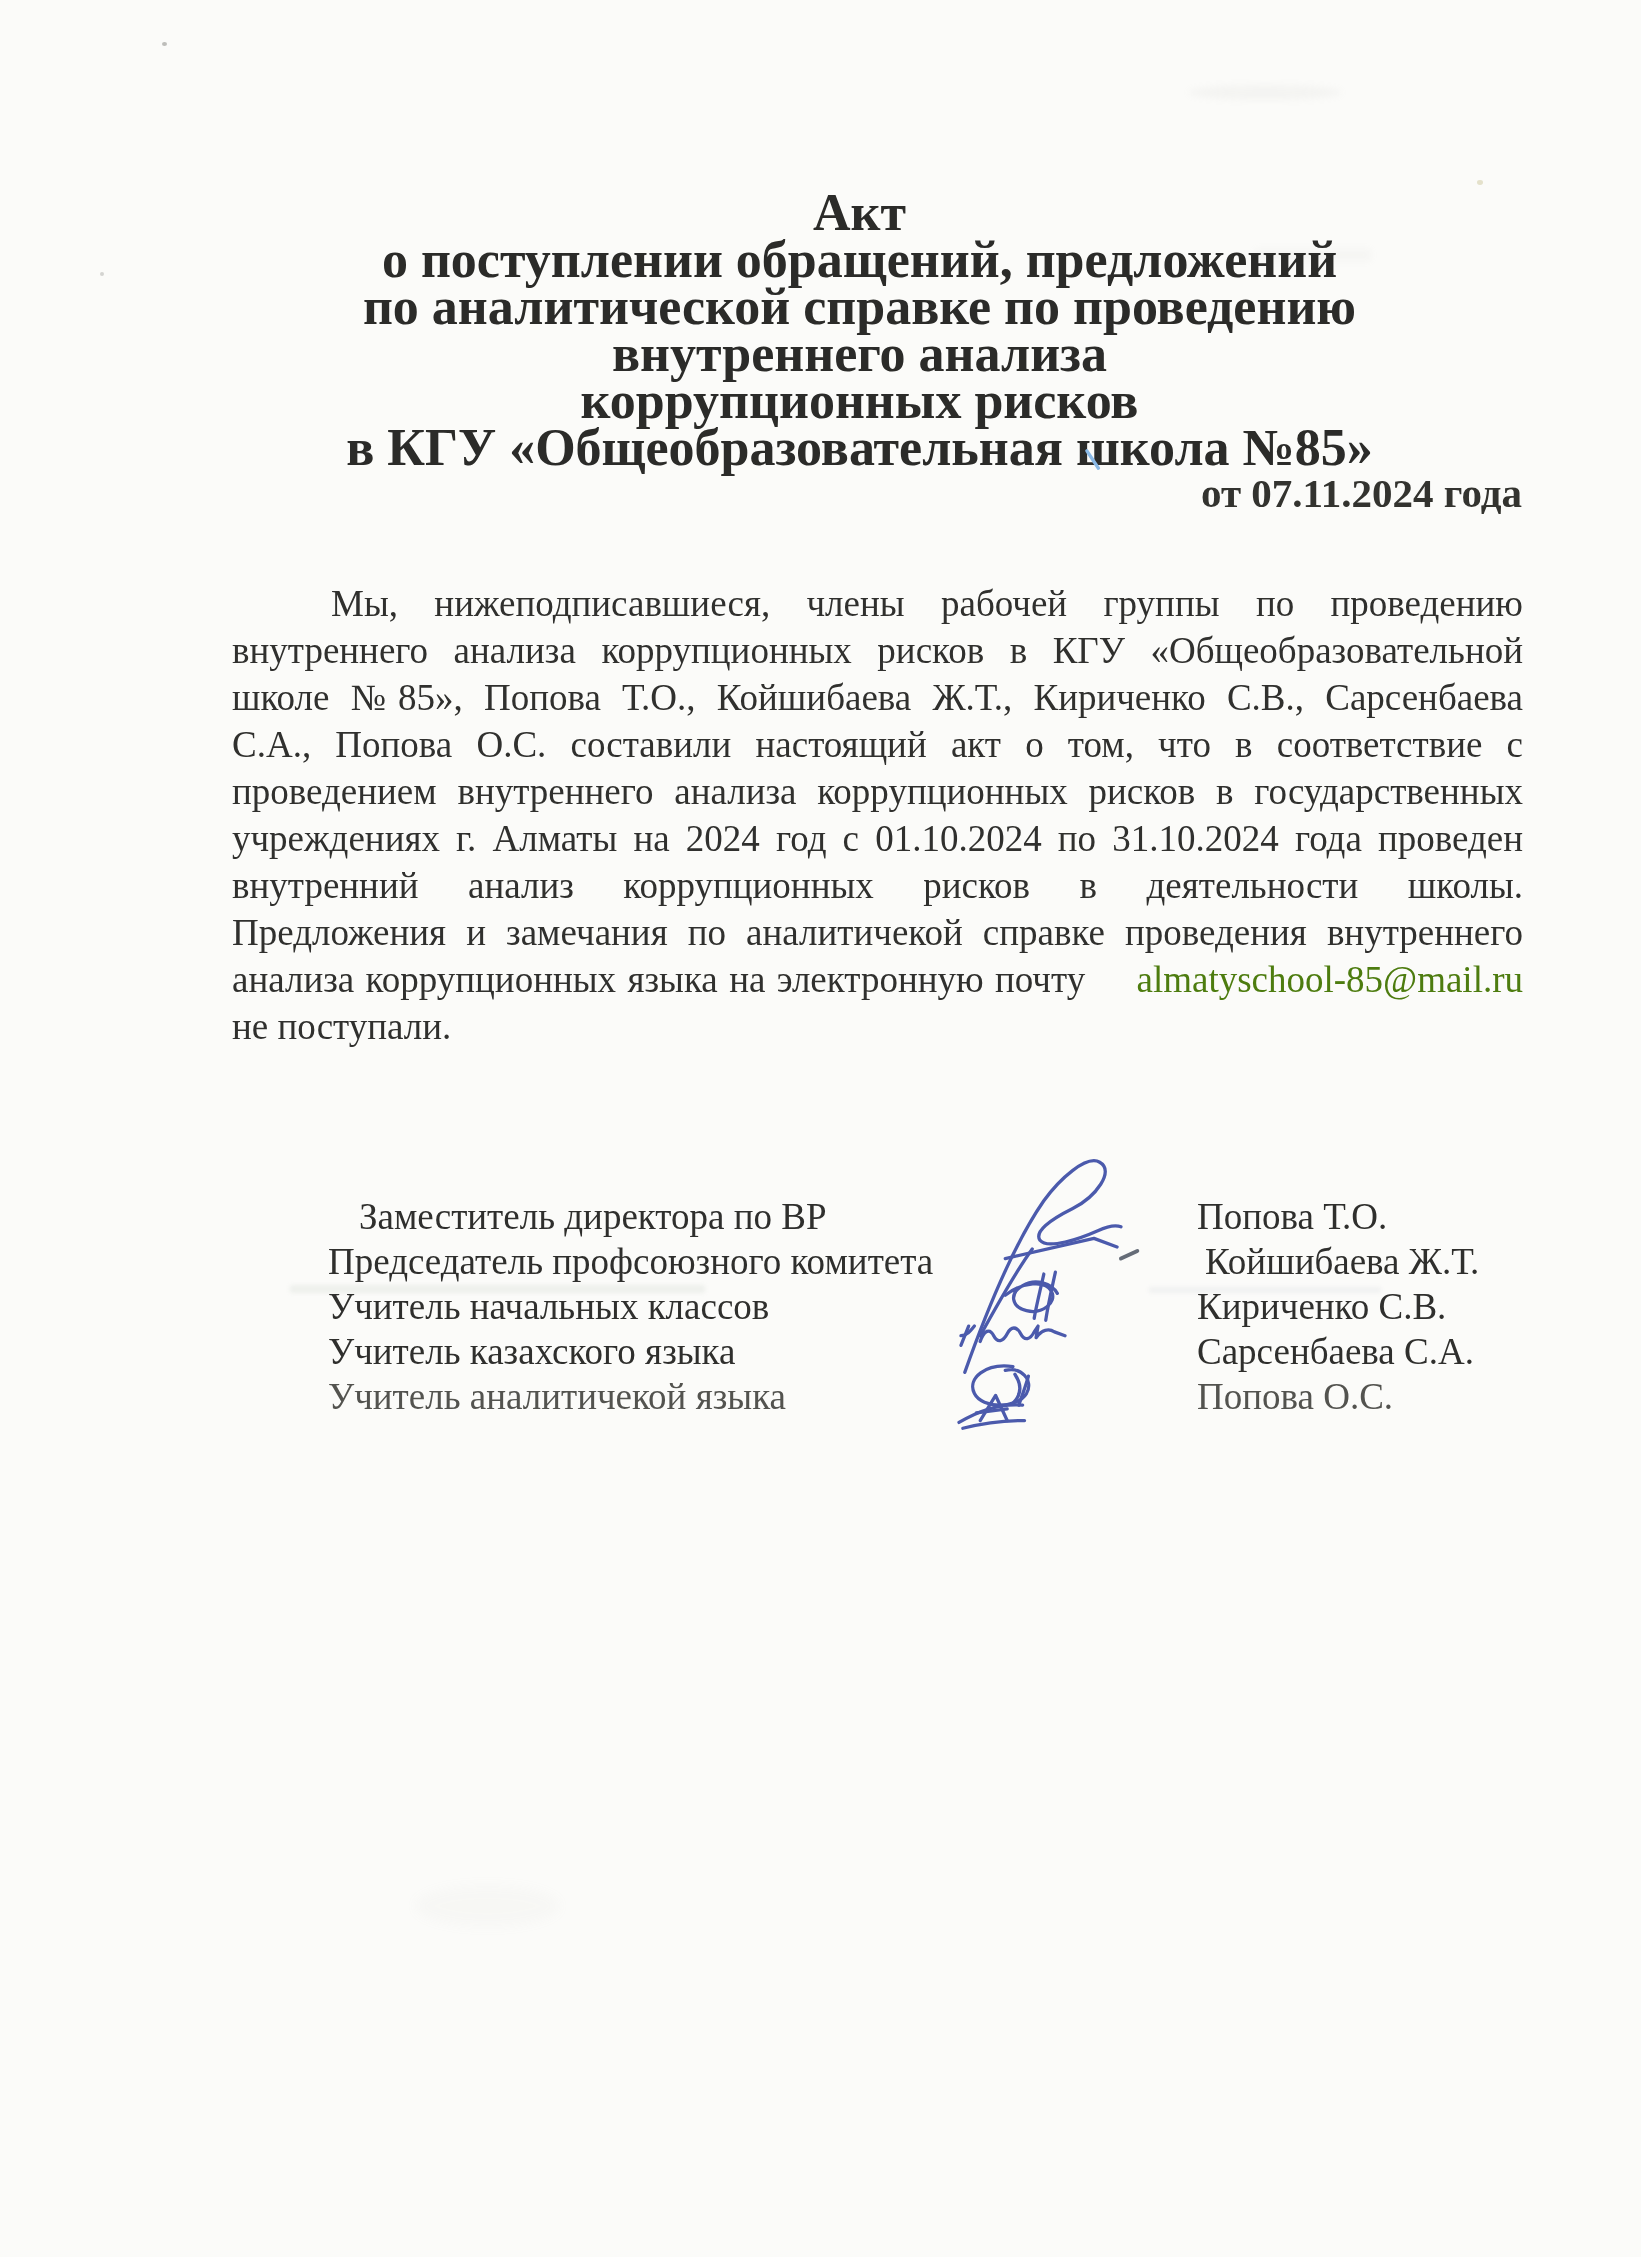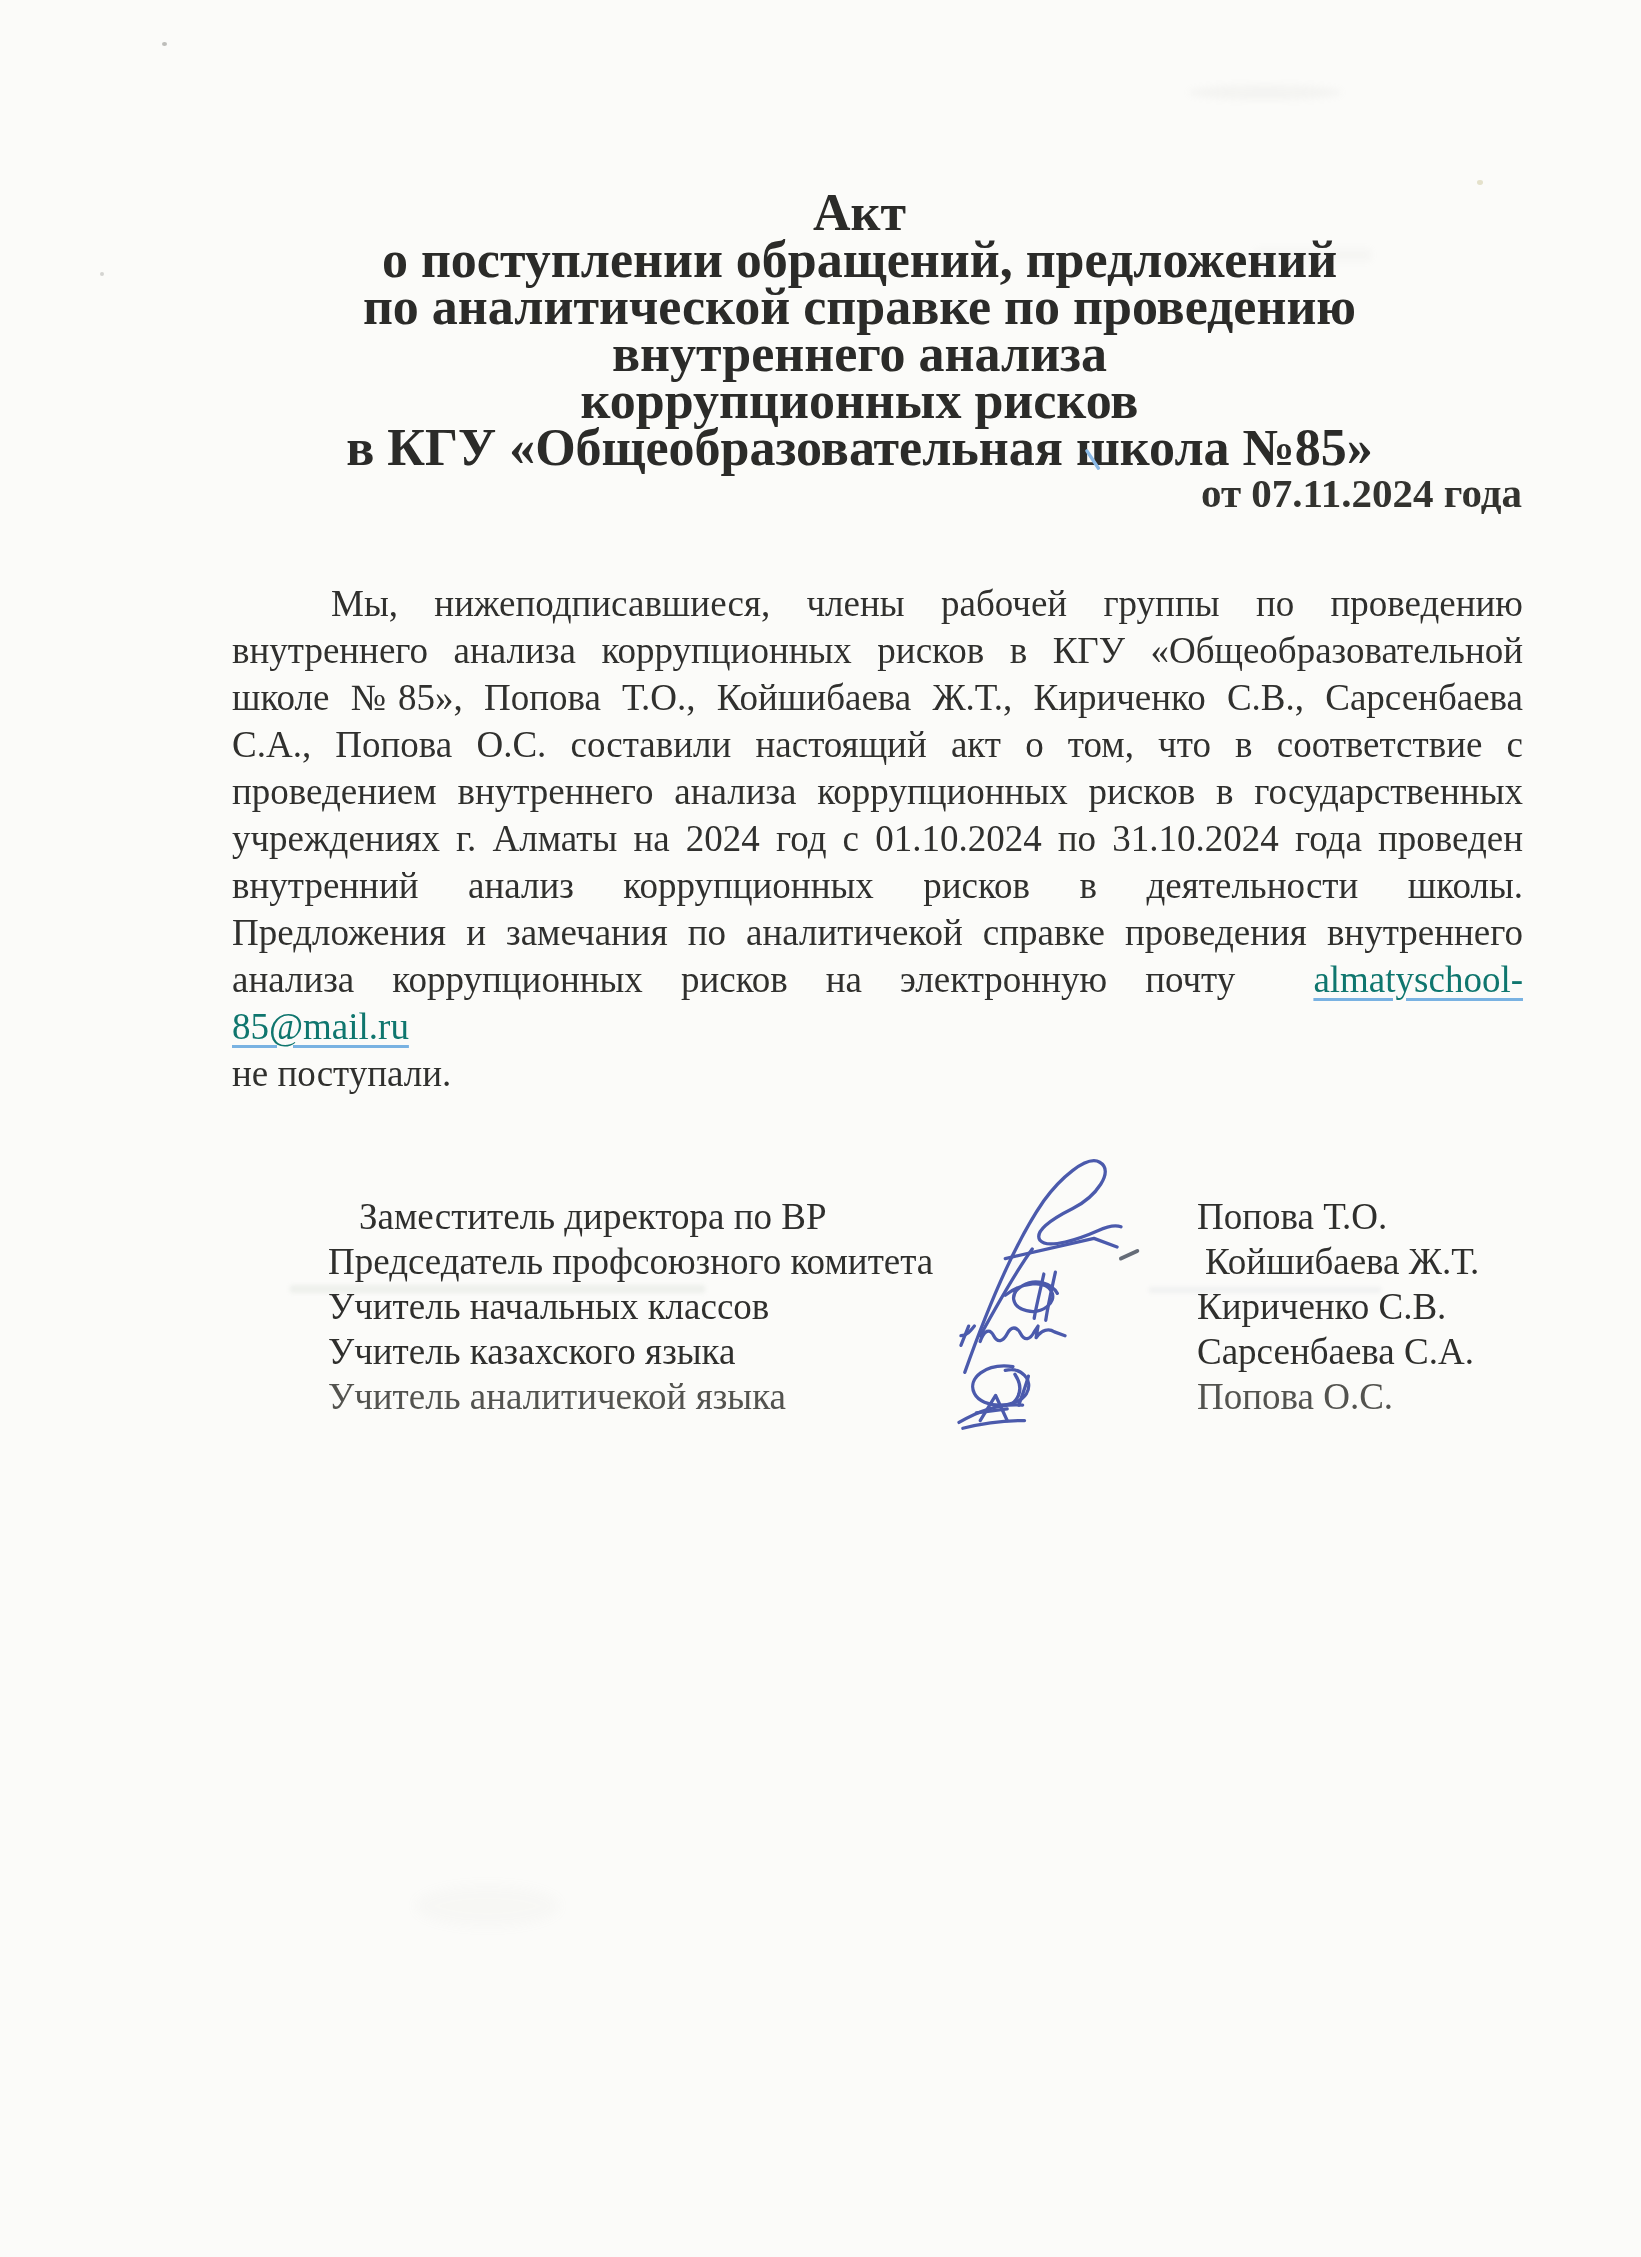--- a/index.html
+++ b/index.html
@@ -37,22 +37,21 @@
     position: absolute;
     left: 232px; top: 580px; width: 1291px;
     font-size: 37px;
     line-height: 47px;
     color: #30302e;
   }
   .bline { width: 100%; }
   .jline { text-align: justify; text-align-last: justify; }
   .indent { text-indent: 99px; }
   .email {
-    color: #0f766e;
-    text-decoration: underline;
+    color: #4d7c0f;
     text-decoration-color: #79b2e2;
     text-underline-offset: 5.8px;
     cursor: pointer;
     margin-left: 40px;
   }
   
   .sign-section {
     position: absolute;
     left: 0; top: 1193px; width: 1641px;
     font-size: 37px;
@@ -107,21 +106,21 @@
 
   <div class="body-par">
     <div class="bline jline indent">Мы, нижеподписавшиеся, члены рабочей группы по проведению</div>
     <div class="bline jline">внутреннего анализа коррупционных рисков в КГУ «Общеобразовательной</div>
     <div class="bline jline">школе №85», Попова Т.О., Койшибаева Ж.Т., Кириченко С.В., Сарсенбаева</div>
     <div class="bline jline">С.А., Попова О.С. составили настоящий акт о том, что в соответствие с</div>
     <div class="bline jline">проведением внутреннего анализа коррупционных рисков в государственных</div>
     <div class="bline jline">учреждениях г. Алматы на 2024 год с 01.10.2024 по 31.10.2024 года проведен</div>
     <div class="bline jline">внутренний анализ коррупционных рисков в деятельности школы.</div>
     <div class="bline jline">Предложения и замечания по аналитичекой справке проведения внутреннего</div>
-    <div class="bline jline"><span>анализа коррупционных рисков на электронную почту </span><a class="email">almatyschool-85@mail.ru</a></div>
+    <div class="bline jline"><span>анализа коррупционных языка на электронную почту </span><a class="email">almatyschool-85@mail.ru</a></div>
     <div class="bline">не поступали.</div>
   </div>
 
   <div class="sign-section">
     <div class="sign-row">
       <span class="sign-pos">Заместитель директора по ВР</span>
       <span class="sign-name">Попова Т.О.</span>
     </div>
     <div class="sign-row">
       <span class="sign-pos">Председатель профсоюзного комитета</span>

